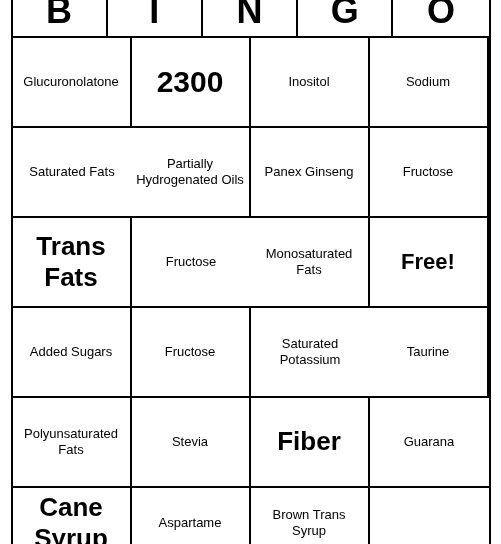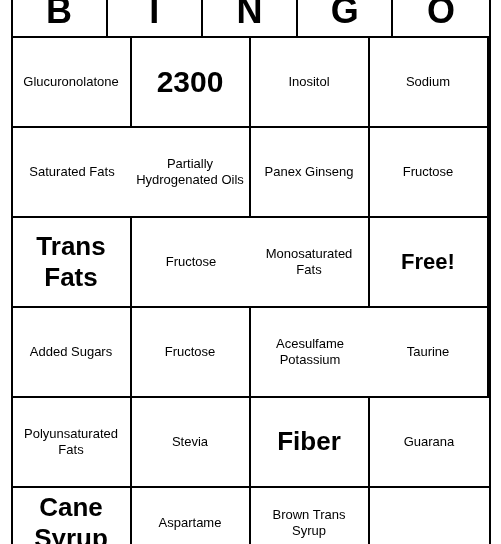--- a/index.html
+++ b/index.html
@@ -102,21 +102,21 @@
       <div class="bingo-cell">Saturated Fats</div>
       <div class="bingo-cell">Partially Hydrogenated Oils</div>
       <div class="bingo-cell">Panex Ginseng</div>
       <div class="bingo-cell">Fructose</div>
       <div class="bingo-cell big-text">Trans Fats</div>
       <div class="bingo-cell">Fructose</div>
       <div class="bingo-cell">Monosaturated Fats</div>
       <div class="bingo-cell medium-large">Free!</div>
       <div class="bingo-cell">Added Sugars</div>
       <div class="bingo-cell">Fructose</div>
-      <div class="bingo-cell">Acesulfame Potassium</div>
+      <div class="bingo-cell">Saturated Potassium</div>
       <div class="bingo-cell">Taurine</div>
       <div class="bingo-cell">Polyunsaturated Fats</div>
       <div class="bingo-cell">Stevia</div>
       <div class="bingo-cell big-text">Fiber</div>
       <div class="bingo-cell">Guarana</div>
       <div class="bingo-cell big-text">Cane Syrup</div>
       <div class="bingo-cell">Aspartame</div>
       <div class="bingo-cell">Brown Trans Syrup</div>
     </div>
 </div>

